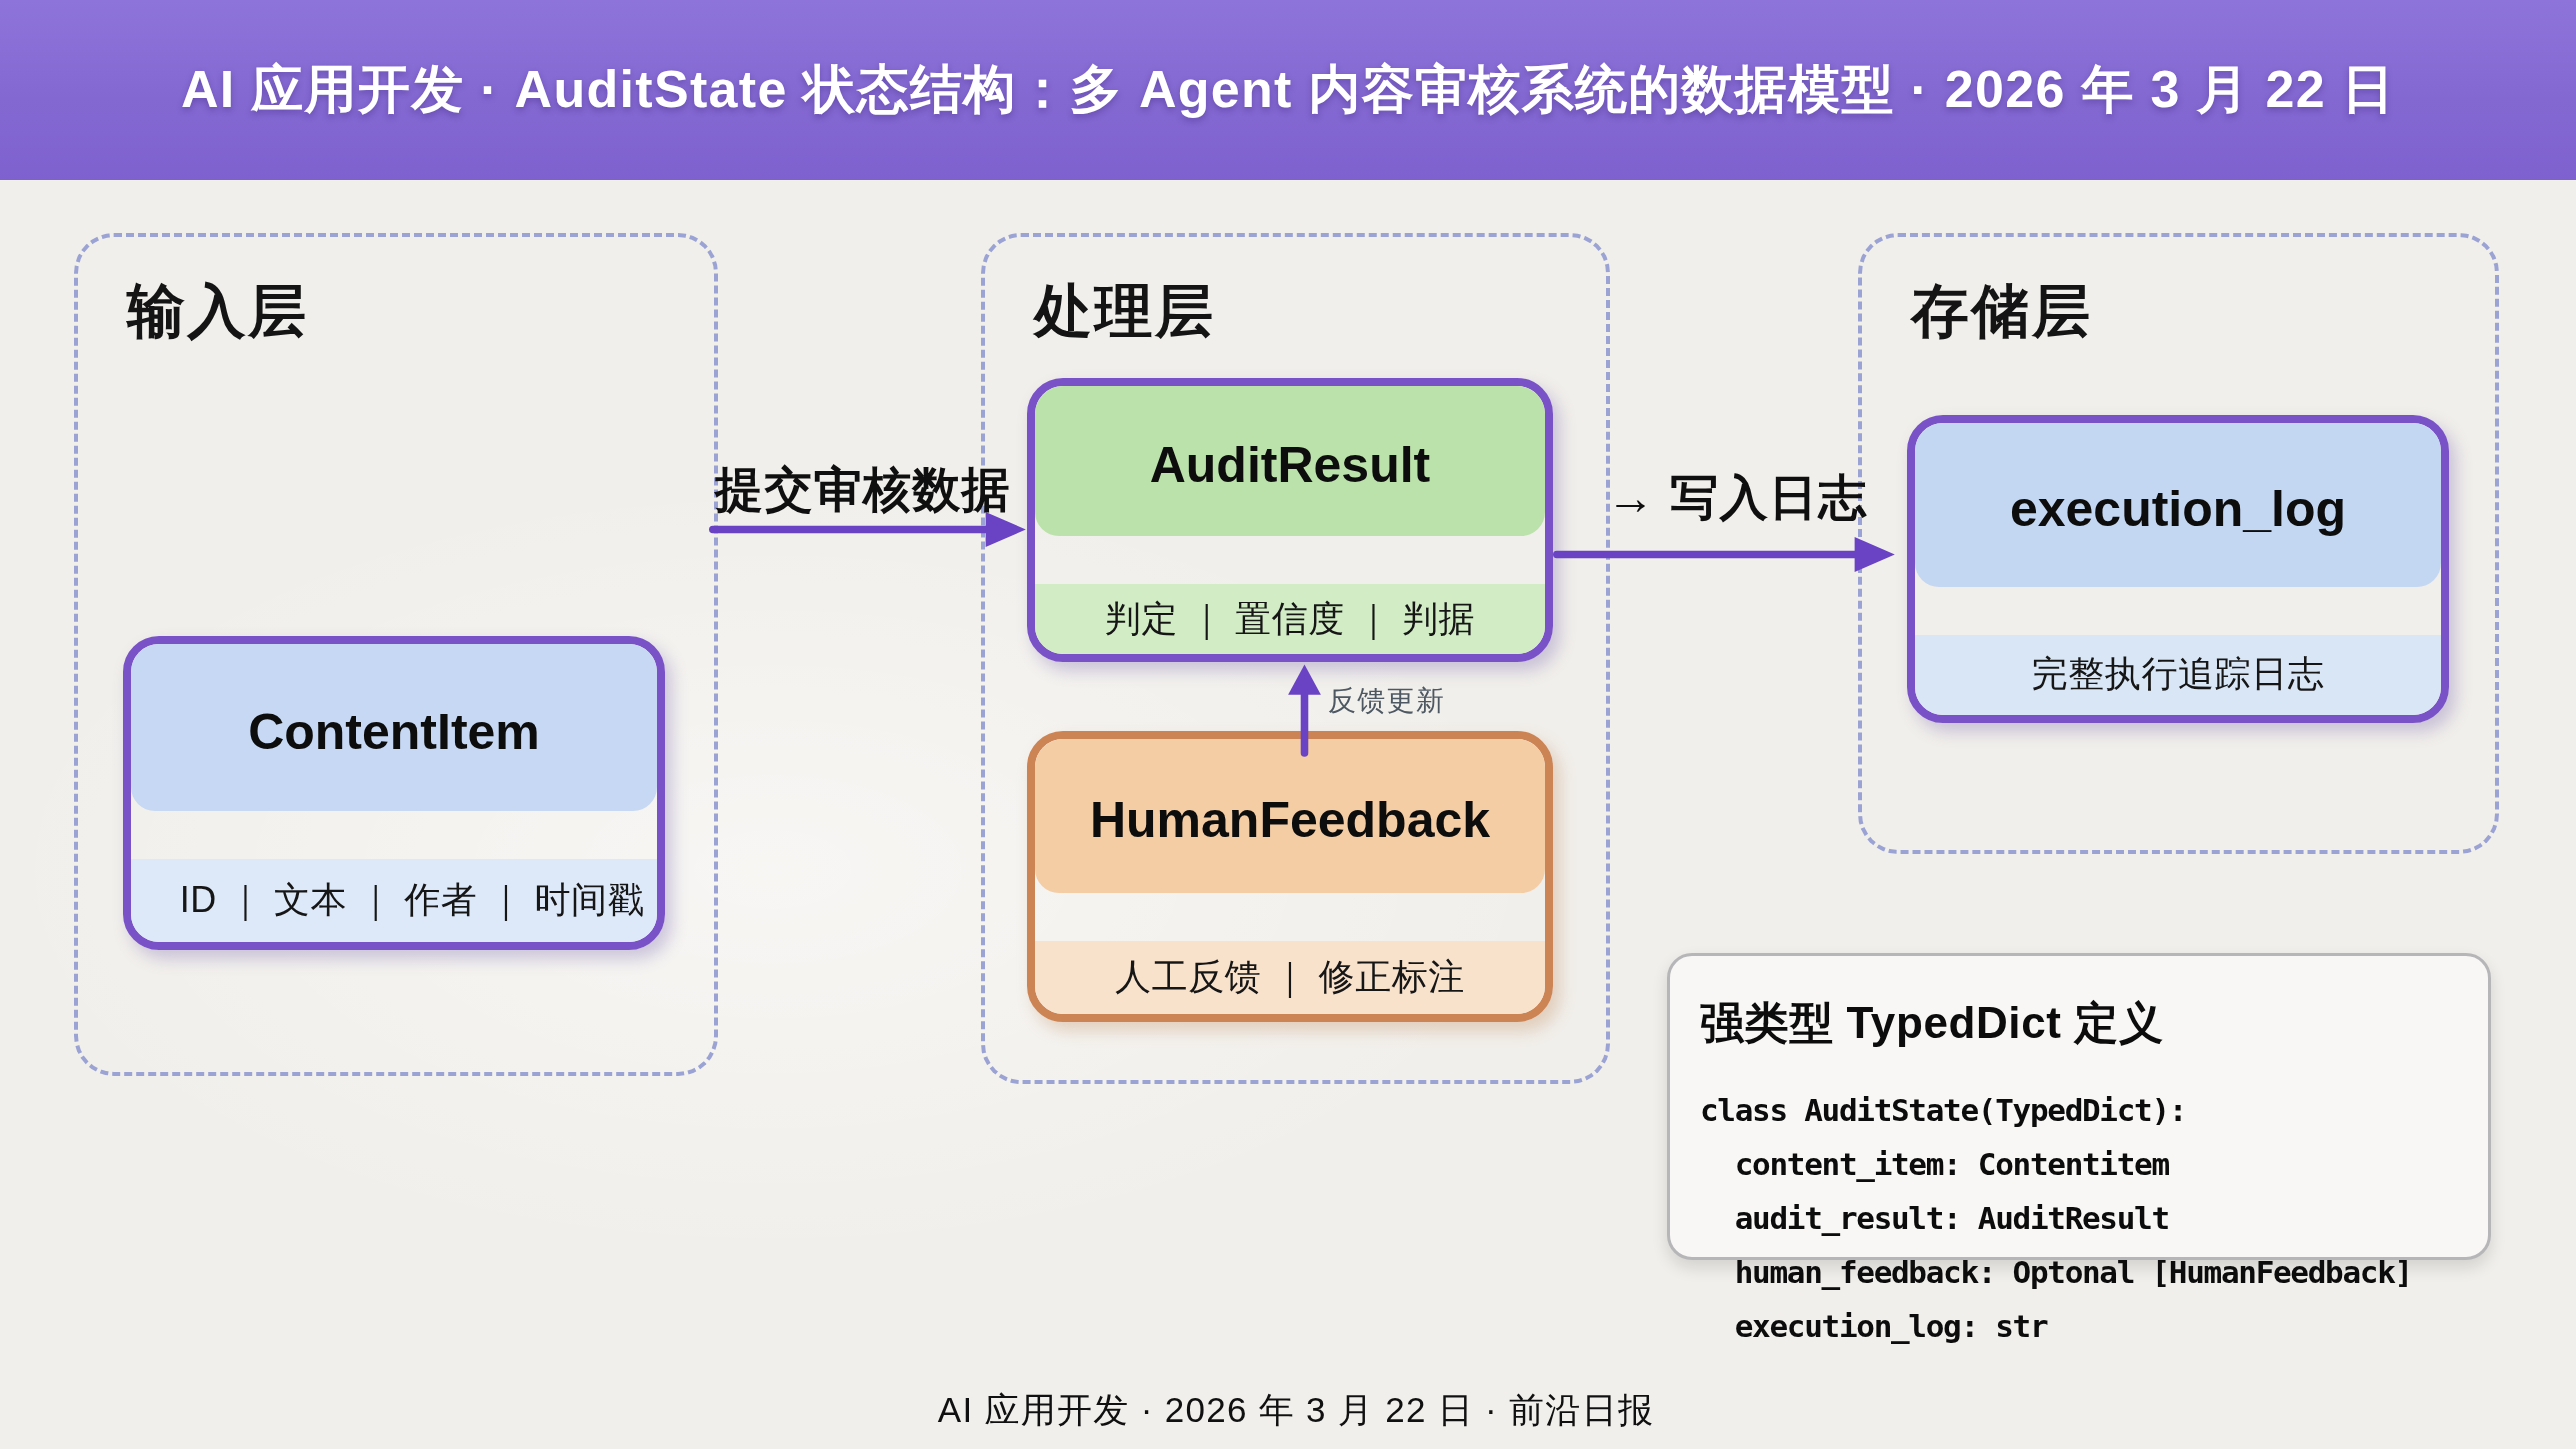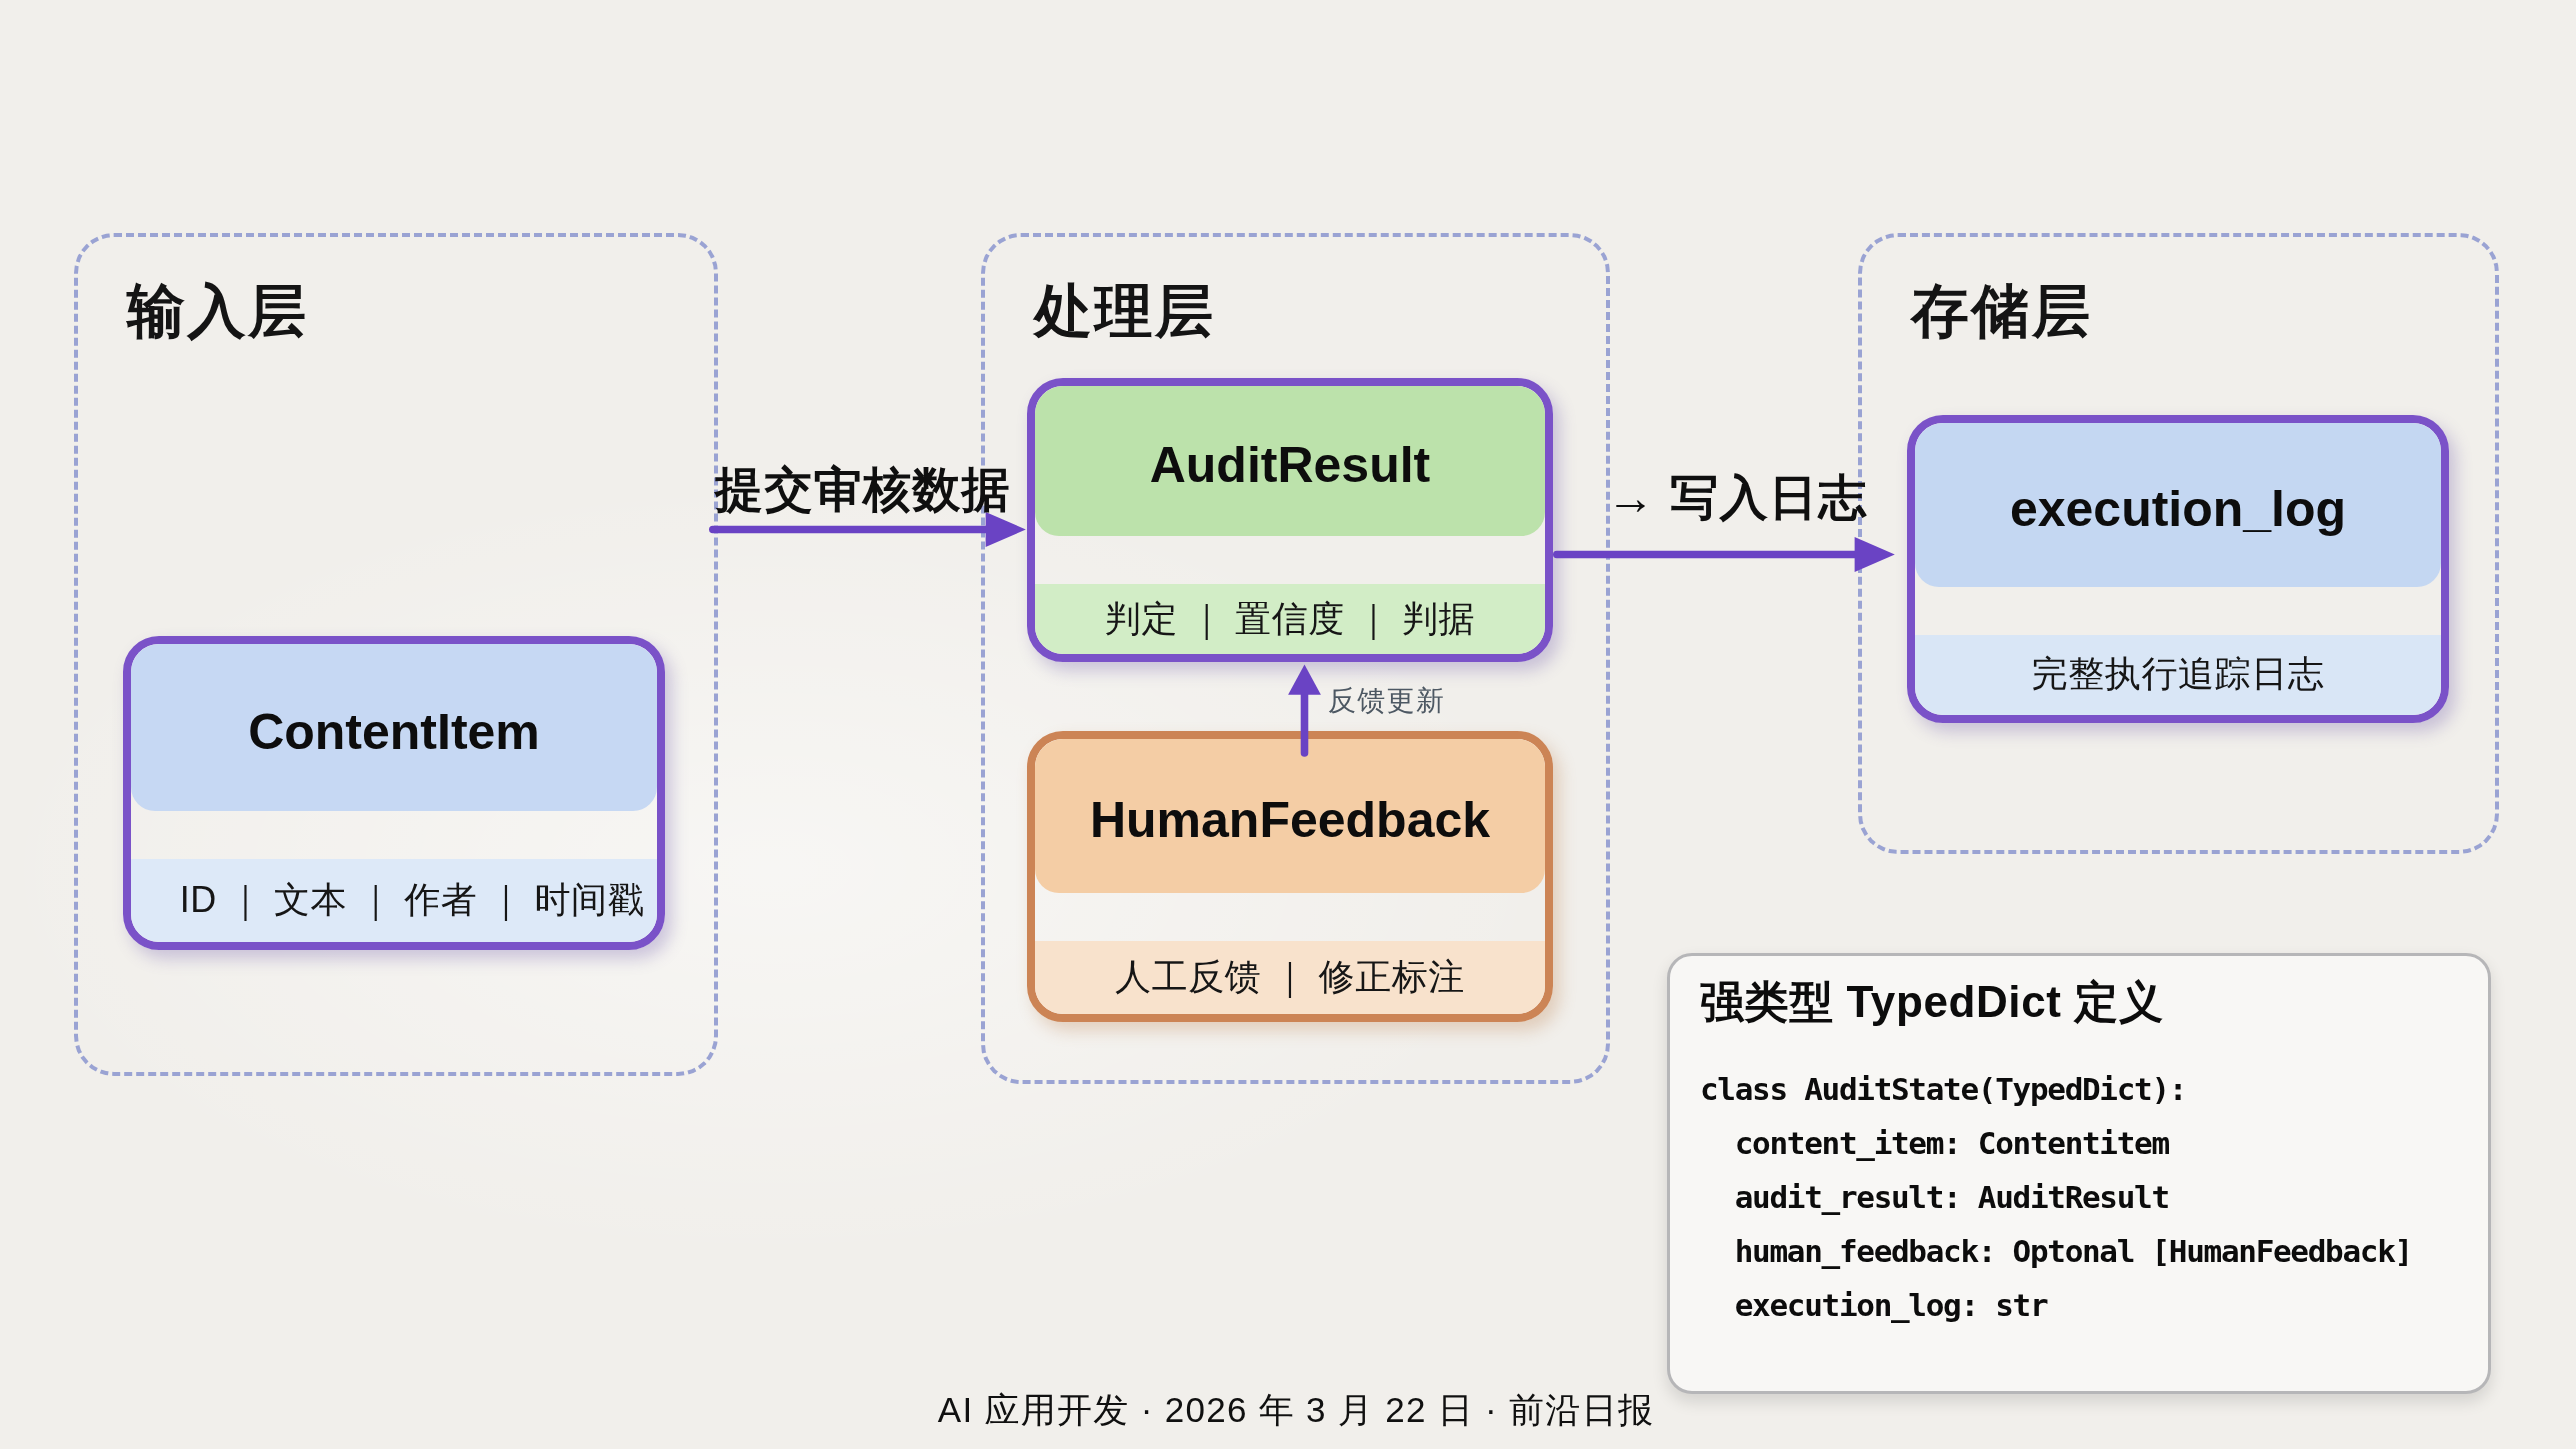--- a/index.html
+++ b/index.html
@@ -95,26 +95,26 @@
     white-space: nowrap; letter-spacing: 1.3px;
   }
   .feedback-label {
     position: absolute;
     font-size: 28px; font-weight: 400; color: #4d5863;
     white-space: nowrap; letter-spacing: 1.3px;
   }
 
   
   .code-panel {
-    position: absolute; left: 1667px; top: 953px; width: 824px; height: 441px;
+    position: absolute; left: 1667px; top: 953px; width: 824px; height: 307px;
     background: #f8f7f5;
     border: 3.1px solid #b6b6b8;
     border-radius: 25px;
     box-shadow: 0 7.5px 16.4px rgba(0,0,0,.12);
-    padding: 17px 25px 0 30px;
+    padding: 38px 25px 0 30px;
   }
   .code-title {
     font-size: 44px; font-weight: 700; color: #0c0c0c; letter-spacing: 0.6px;
     white-space: nowrap;
   }
   .code-lines { margin-top: 30px; }
   .code-line {
     font-family: "DejaVu Sans Mono", "Liberation Mono", monospace;
     font-size: 31px; font-weight: 700; color: #0c0c0c;
     line-height: 54px; letter-spacing: -1.3px;
@@ -126,20 +126,23 @@
     position: absolute; left: 1296px; top: 1387px; transform: translateX(-50%);
     font-size: 35px; font-weight: 500; color: #101010; letter-spacing: 1.3px;
     white-space: nowrap;
   }
 </style>
 </head>
 <body>
 
 <div id="stage">
 
+  <div class="header">
+    <div class="header-title">AI 应用开发 · AuditState 状态结构：多 Agent 内容审核系统的数据模型 · 2026 年 3 月 22 日</div>
+  </div>
 
   <div class="layer" id="layer-input">
     <div class="layer-label">输入层</div>
   </div>
 
   <div class="layer" id="layer-process">
     <div class="layer-label">处理层</div>
   </div>
 
   <div class="layer" id="layer-storage">

